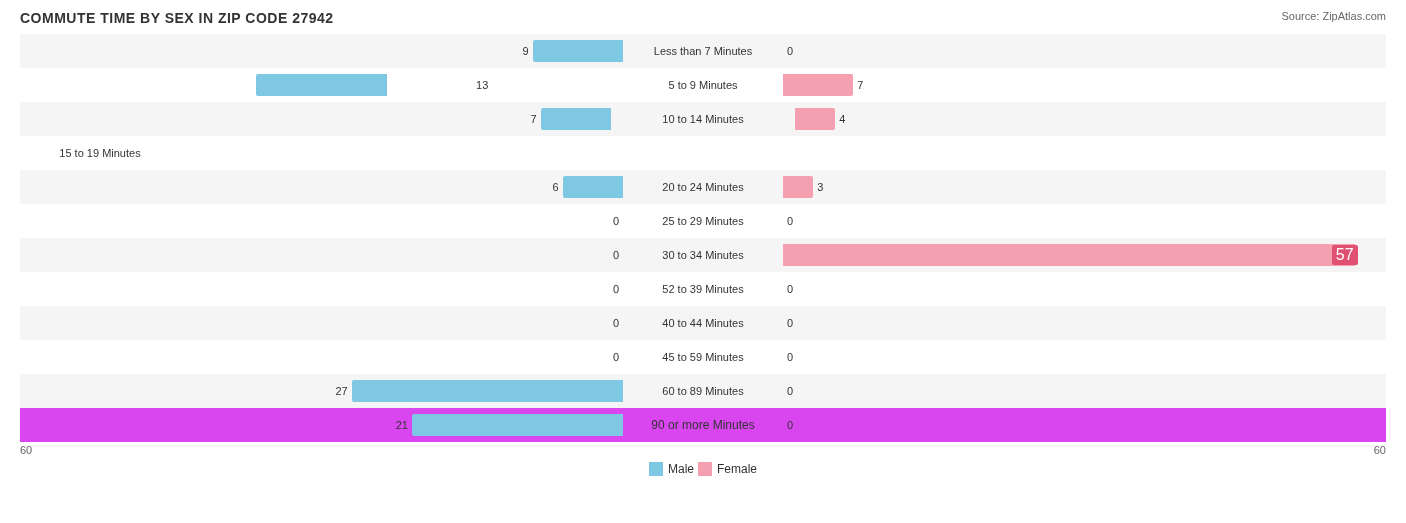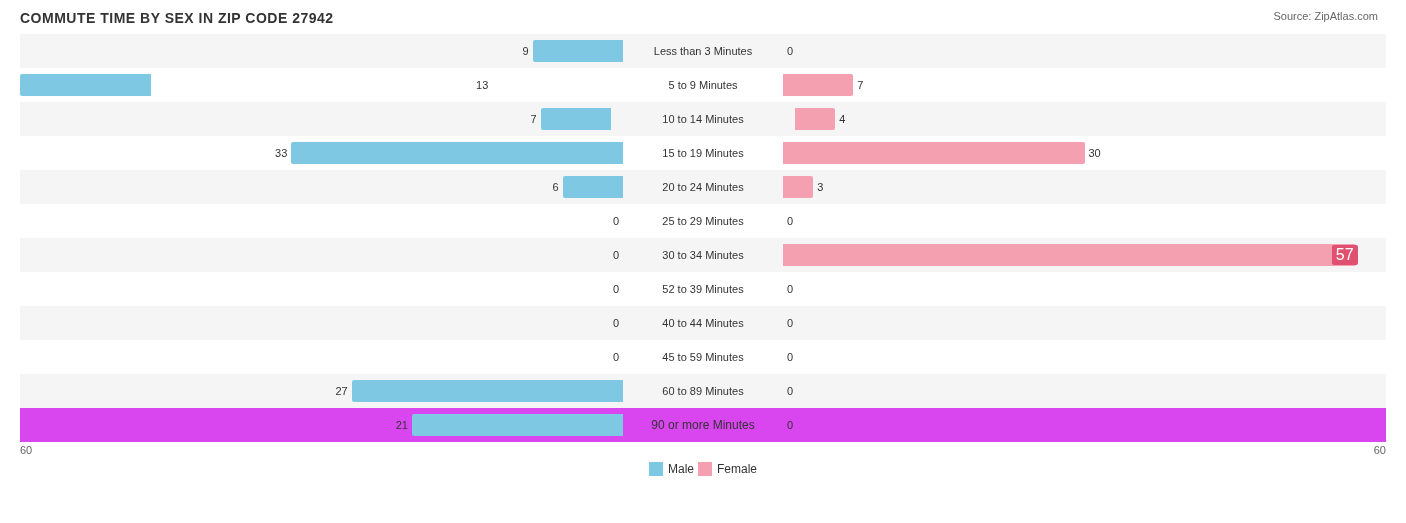--- a/index.html
+++ b/index.html
@@ -21,21 +21,21 @@
       font-size: 14px;
       font-weight: bold;
       text-transform: uppercase;
       color: #333;
       margin-bottom: 8px;
       letter-spacing: 0.5px;
     }
     .source-label {
       position: absolute;
       top: 10px;
-      right: 28px;
+      right: 20px;
       font-size: 11px;
       color: #666;
       margin-left: 41px;
     }
     .chart-area {
       width: 100%;
       height: calc(100% - 55px);
       position: relative;
     }
     .legend {
@@ -77,28 +77,28 @@
   <div class="chart-title">COMMUTE TIME BY SEX IN ZIP CODE 27942</div>
   <div class="source-label">Source: ZipAtlas.com</div>
 
   <div class="chart-area">
     <div class="rows-wrapper" id="rows-wrapper">
         <div style="display: flex; align-items: center; height: 34px; background: rgb(245, 245, 245); position: relative;">
           <div style="width: 603px; display: flex; align-items: center; justify-content: flex-end; height: 100%; position: relative;">
             <div style="width: 90.45px; height: 22px; background: rgb(126, 200, 227); border-radius: 2px 0px 0px 2px; position: relative;"></div>
             <span style="font-size: 11px; color: rgb(51, 51, 51); position: absolute; right: 94.45px; white-space: nowrap;">9</span>
           </div>
-          <div style="width: 160px; flex-shrink: 0; text-align: center; font-size: 11px; color: rgb(51, 51, 51); padding: 0px 4px; z-index: 2;">Less than 3 Minutes</div>
-          <div style="width: 603px; display: flex; align-items: center; height: 100%; position: relative;">
-            <div style="width: 0px; height: 22px; background: rgb(244, 160, 176); border-radius: 0px 2px 2px 0px; position: relative; flex-shrink: 0;"></div>
-            <span style="font-size: 11px; color: rgb(51, 51, 51); position: absolute; left: 4px; white-space: nowrap;">0</span>
-          </div>
-        </div>
-        <div style="display: flex; align-items: center; height: 34px; background: rgb(255, 255, 255); position: relative;">
-          <div style="width: 603px; display: flex; align-items: center; justify-content: flex-start; height: 100%; position: relative;">
+          <div style="width: 160px; flex-shrink: 0; text-align: center; font-size: 11px; color: rgb(51, 51, 51); padding: 0px 4px; z-index: 2;">Less than 7 Minutes</div>
+          <div style="width: 603px; display: flex; align-items: center; height: 100%; position: relative;">
+            <div style="width: 0px; height: 22px; background: rgb(244, 160, 176); border-radius: 0px 2px 2px 0px; position: relative; flex-shrink: 0;"></div>
+            <span style="font-size: 11px; color: rgb(51, 51, 51); position: absolute; left: 4px; white-space: nowrap;">0</span>
+          </div>
+        </div>
+        <div style="display: flex; align-items: center; height: 34px; background: rgb(255, 255, 255); position: relative;">
+          <div style="width: 603px; display: flex; align-items: center; justify-content: center; height: 100%; position: relative;">
             <div style="width: 130.65px; height: 22px; background: rgb(126, 200, 227); border-radius: 2px 0px 0px 2px; position: relative;"></div>
             <span style="font-size: 11px; color: rgb(51, 51, 51); position: absolute; right: 134.65px; white-space: nowrap;">13</span>
           </div>
           <div style="width: 160px; flex-shrink: 0; text-align: center; font-size: 11px; color: rgb(51, 51, 51); padding: 0px 4px; z-index: 2;">5 to 9 Minutes</div>
           <div style="width: 603px; display: flex; align-items: center; height: 100%; position: relative;">
             <div style="width: 70.35px; height: 22px; background: rgb(244, 160, 176); border-radius: 0px 2px 2px 0px; position: relative; flex-shrink: 0;"></div>
             <span style="font-size: 11px; color: rgb(51, 51, 51); position: absolute; left: 74.35px; white-space: nowrap;">7</span>
           </div>
         </div>
         <div style="display: flex; align-items: center; height: 34px; background: rgb(245, 245, 245); position: relative;">
@@ -106,29 +106,21 @@
             <div style="width: 70.35px; height: 22px; background: rgb(126, 200, 227); border-radius: 2px 0px 0px 2px; position: relative;"></div>
             <span style="font-size: 11px; color: rgb(51, 51, 51); position: absolute; right: 74.35px; white-space: nowrap;">7</span>
           </div>
           <div style="width: 184px; flex-shrink: 0; text-align: center; font-size: 11px; color: rgb(51, 51, 51); padding: 0px 16px; z-index: 2;">10 to 14 Minutes</div>
           <div style="width: 603px; display: flex; align-items: center; height: 100%; position: relative;">
             <div style="width: 40.2px; height: 22px; background: rgb(244, 160, 176); border-radius: 0px 2px 2px 0px; position: relative; flex-shrink: 0;"></div>
             <span style="font-size: 11px; color: rgb(51, 51, 51); position: absolute; left: 44.2px; white-space: nowrap;">4</span>
           </div>
         </div>
         <div style="display: flex; align-items: center; height: 34px; background: rgb(255, 255, 255); position: relative;">
-          <div style="width: 603px; display: flex; align-items: center; justify-content: flex-end; height: 100%; position: relative;">
-            <div style="width: 331.65px; height: 22px; background: rgb(126, 200, 227); border-radius: 2px 0px 0px 2px; position: relative;"></div>
-            <span style="font-size: 11px; color: rgb(51, 51, 51); position: absolute; right: 335.65px; white-space: nowrap;">33</span>
-          </div>
           <div style="width: 160px; flex-shrink: 0; text-align: center; font-size: 11px; color: rgb(51, 51, 51); padding: 0px 4px; z-index: 2;">15 to 19 Minutes</div>
-          <div style="width: 603px; display: flex; align-items: center; height: 100%; position: relative;">
-            <div style="width: 301.5px; height: 22px; background: rgb(244, 160, 176); border-radius: 0px 2px 2px 0px; position: relative; flex-shrink: 0;"></div>
-            <span style="font-size: 11px; color: rgb(51, 51, 51); position: absolute; left: 305.5px; white-space: nowrap;">30</span>
-          </div>
         </div>
         <div style="display: flex; align-items: center; height: 34px; background: rgb(245, 245, 245); position: relative;">
           <div style="width: 603px; display: flex; align-items: center; justify-content: flex-end; height: 100%; position: relative;">
             <div style="width: 60.3px; height: 22px; background: rgb(126, 200, 227); border-radius: 2px 0px 0px 2px; position: relative;"></div>
             <span style="font-size: 11px; color: rgb(51, 51, 51); position: absolute; right: 64.3px; white-space: nowrap;">6</span>
           </div>
           <div style="width: 160px; flex-shrink: 0; text-align: center; font-size: 11px; color: rgb(51, 51, 51); padding: 0px 4px; z-index: 2;">20 to 24 Minutes</div>
           <div style="width: 603px; display: flex; align-items: center; height: 100%; position: relative;">
             <div style="width: 30.15px; height: 22px; background: rgb(244, 160, 176); border-radius: 0px 2px 2px 0px; position: relative; flex-shrink: 0;"></div>
             <span style="font-size: 11px; color: rgb(51, 51, 51); position: absolute; left: 34.15px; white-space: nowrap;">3</span>

